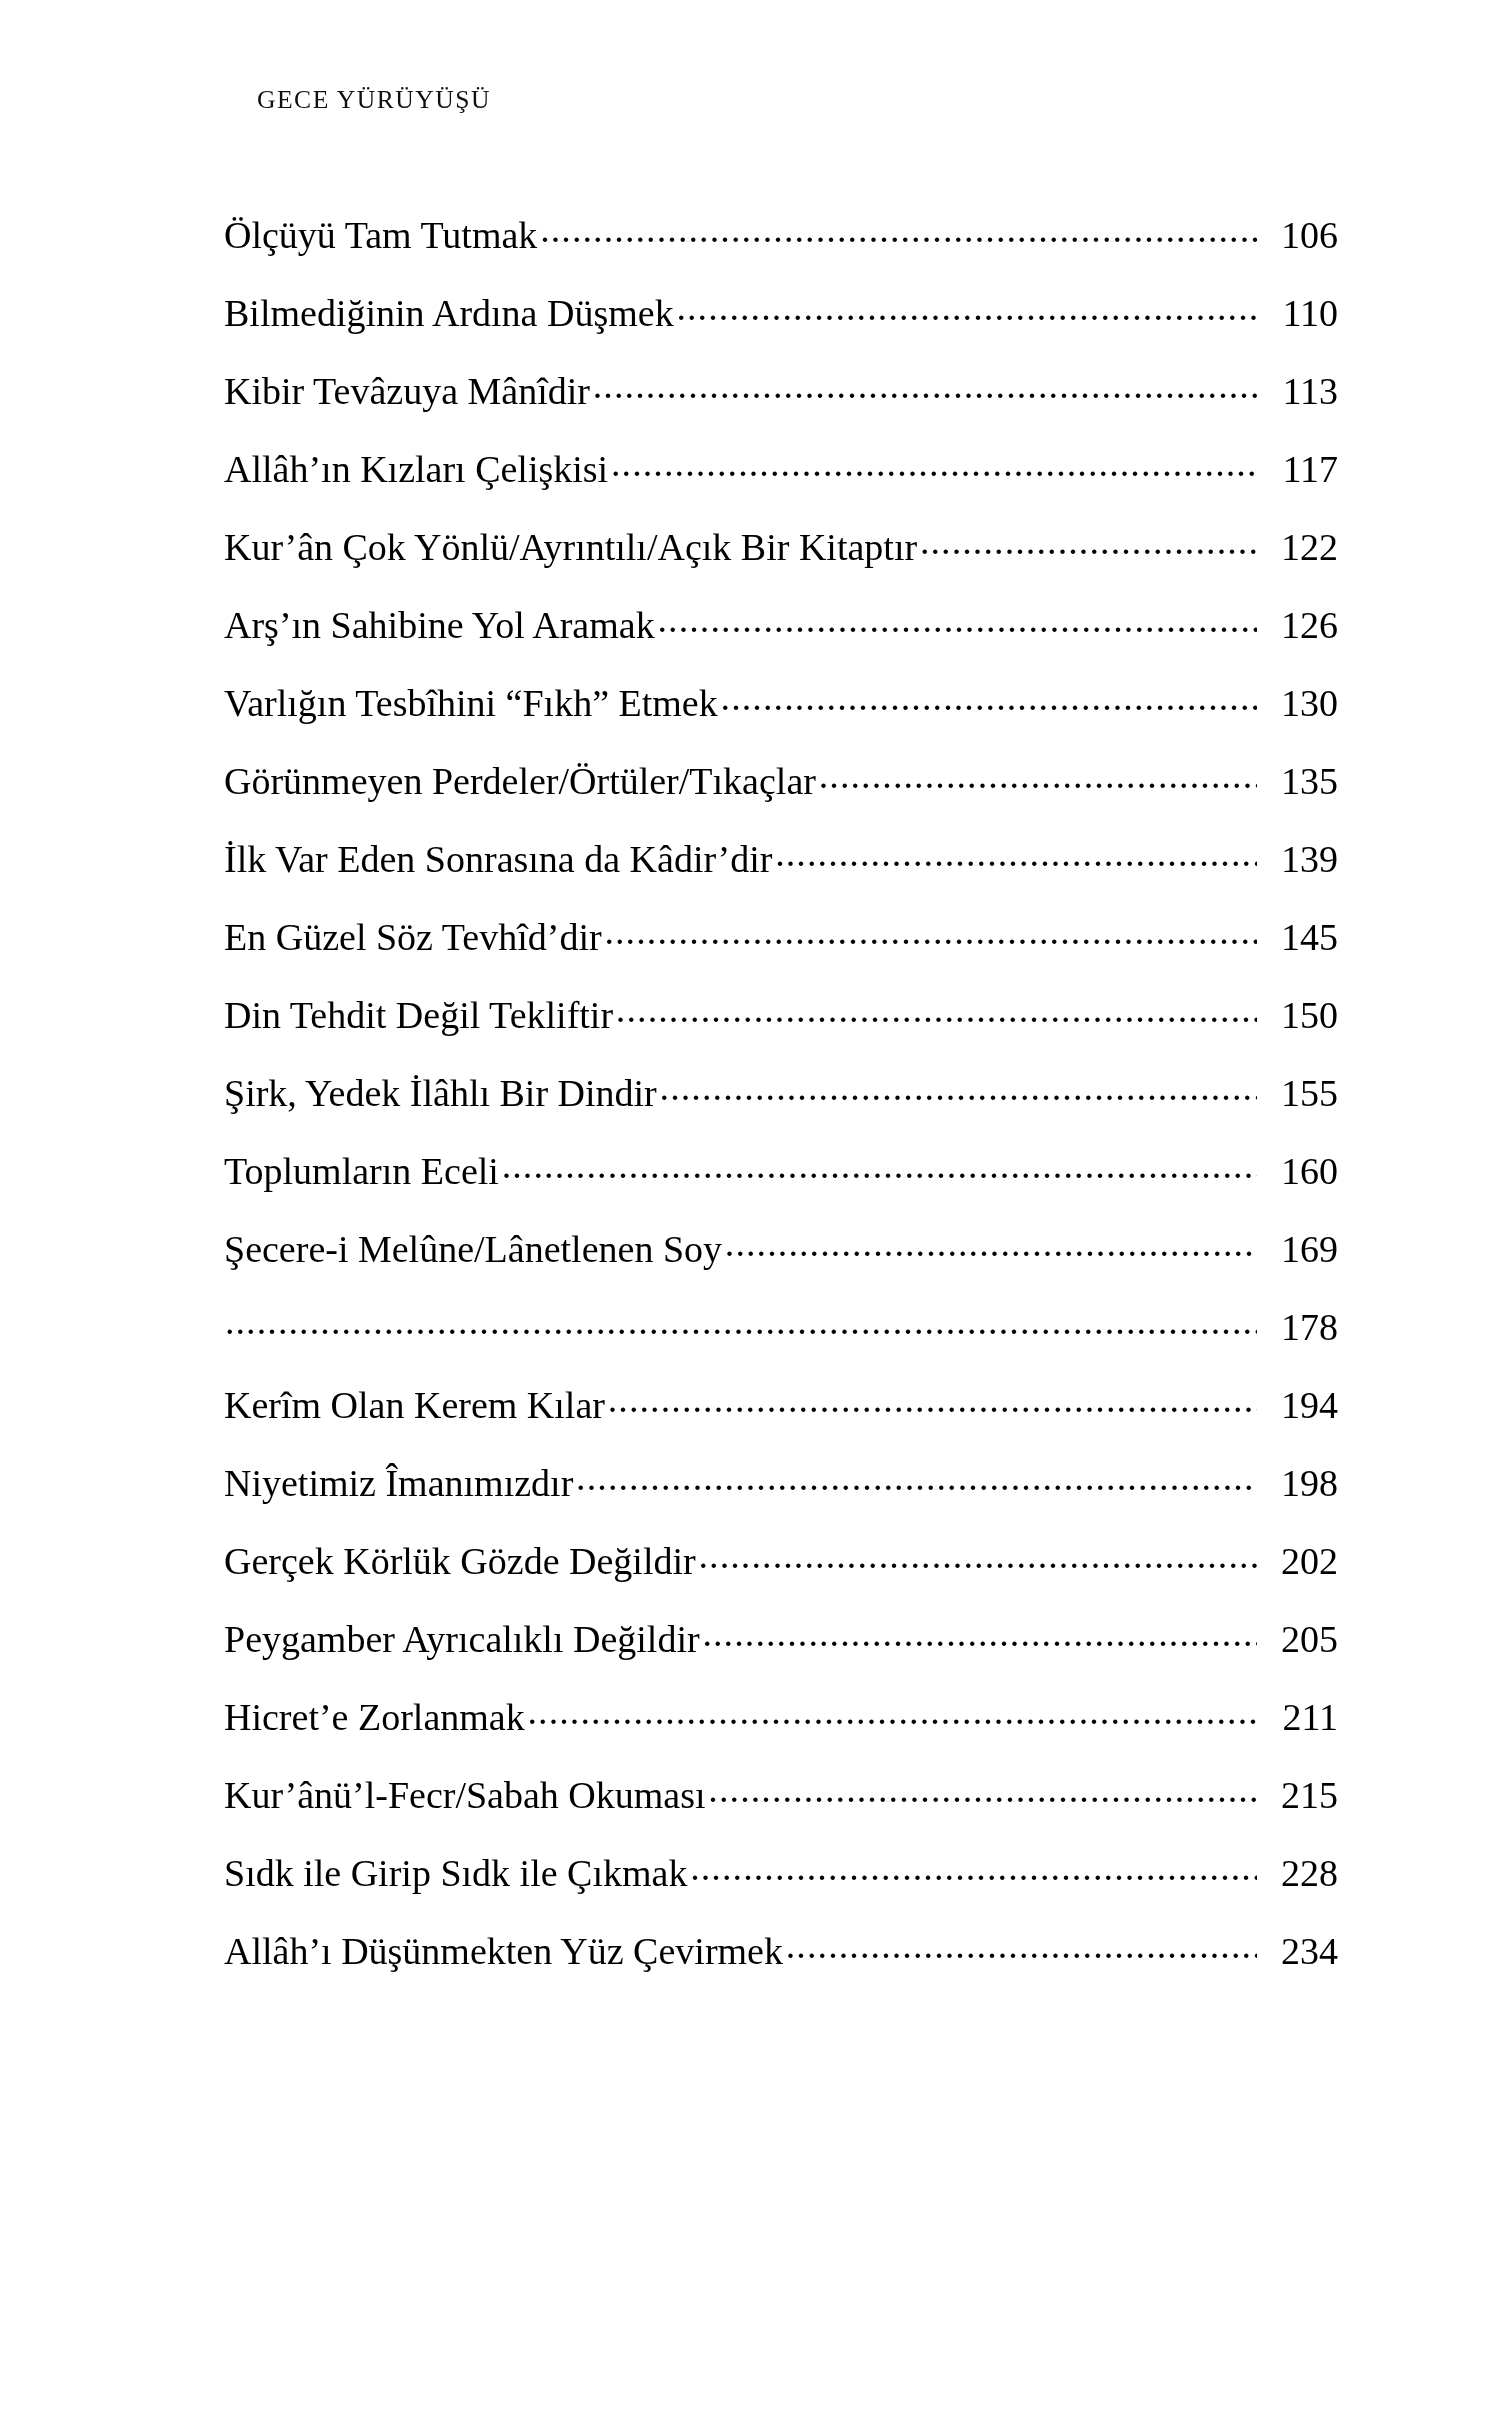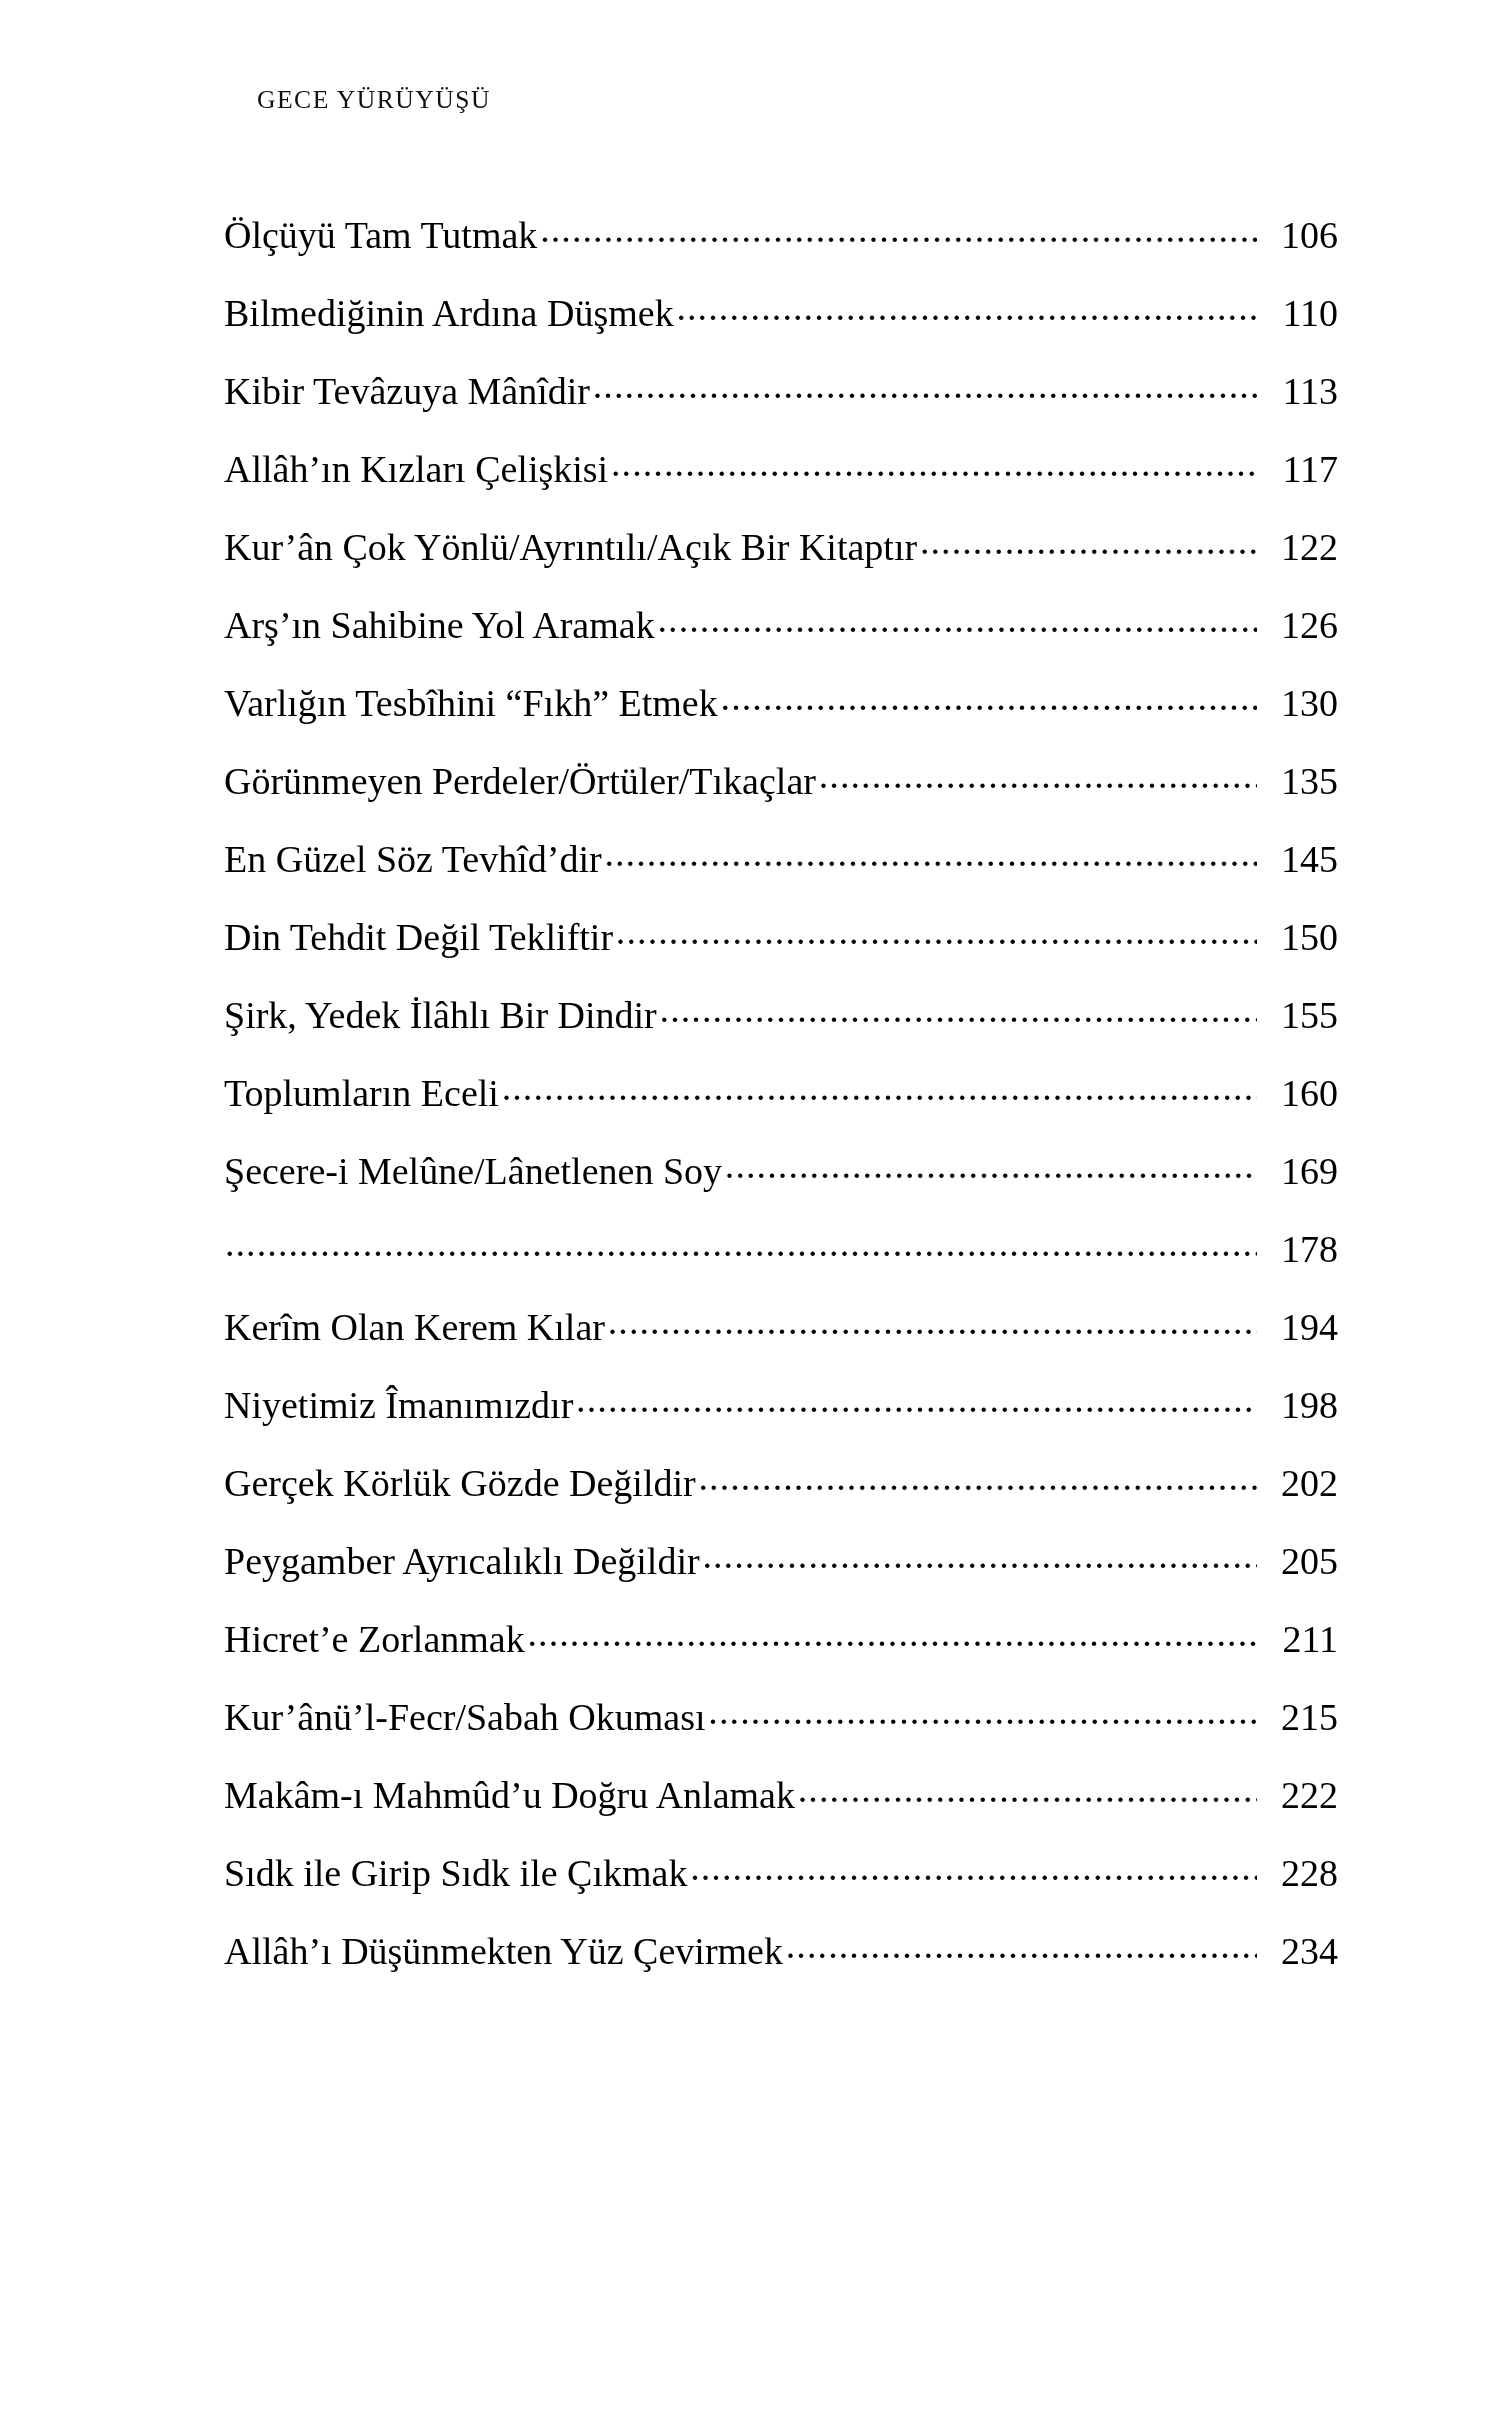--- a/index.html
+++ b/index.html
@@ -126,20 +126,25 @@
         <span class="toc-title">Varlığın Tesbîhini “Fıkh” Etmek</span>
         <span class="toc-leader"></span>
         <span class="toc-page">130</span>
       </div>
       <div class="toc-entry">
         <span class="toc-title">Görünmeyen Perdeler/Örtüler/Tıkaçlar</span>
         <span class="toc-leader"></span>
         <span class="toc-page">135</span>
       </div>
       <div class="toc-entry">
+        <span class="toc-title">İlk Var Eden Sonrasına da Kâdir’dir</span>
+        <span class="toc-leader"></span>
+        <span class="toc-page">139</span>
+      </div>
+      <div class="toc-entry">
         <span class="toc-title">En Güzel Söz Tevhîd’dir</span>
         <span class="toc-leader"></span>
         <span class="toc-page">145</span>
       </div>
       <div class="toc-entry">
         <span class="toc-title">Din Tehdit Değil Tekliftir</span>
         <span class="toc-leader"></span>
         <span class="toc-page">150</span>
       </div>
       <div class="toc-entry">
@@ -185,25 +190,20 @@
         <span class="toc-title">Hicret’e Zorlanmak</span>
         <span class="toc-leader"></span>
         <span class="toc-page">211</span>
       </div>
       <div class="toc-entry">
         <span class="toc-title">Kur’ânü’l-Fecr/Sabah Okuması</span>
         <span class="toc-leader"></span>
         <span class="toc-page">215</span>
       </div>
       <div class="toc-entry">
-        <span class="toc-title">Makâm-ı Mahmûd’u Doğru Anlamak</span>
-        <span class="toc-leader"></span>
-        <span class="toc-page">222</span>
-      </div>
-      <div class="toc-entry">
         <span class="toc-title">Sıdk ile Girip Sıdk ile Çıkmak</span>
         <span class="toc-leader"></span>
         <span class="toc-page">228</span>
       </div>
       <div class="toc-entry">
         <span class="toc-title">Allâh’ı Düşünmekten Yüz Çevirmek</span>
         <span class="toc-leader"></span>
         <span class="toc-page">234</span>
       </div>
     </div>

